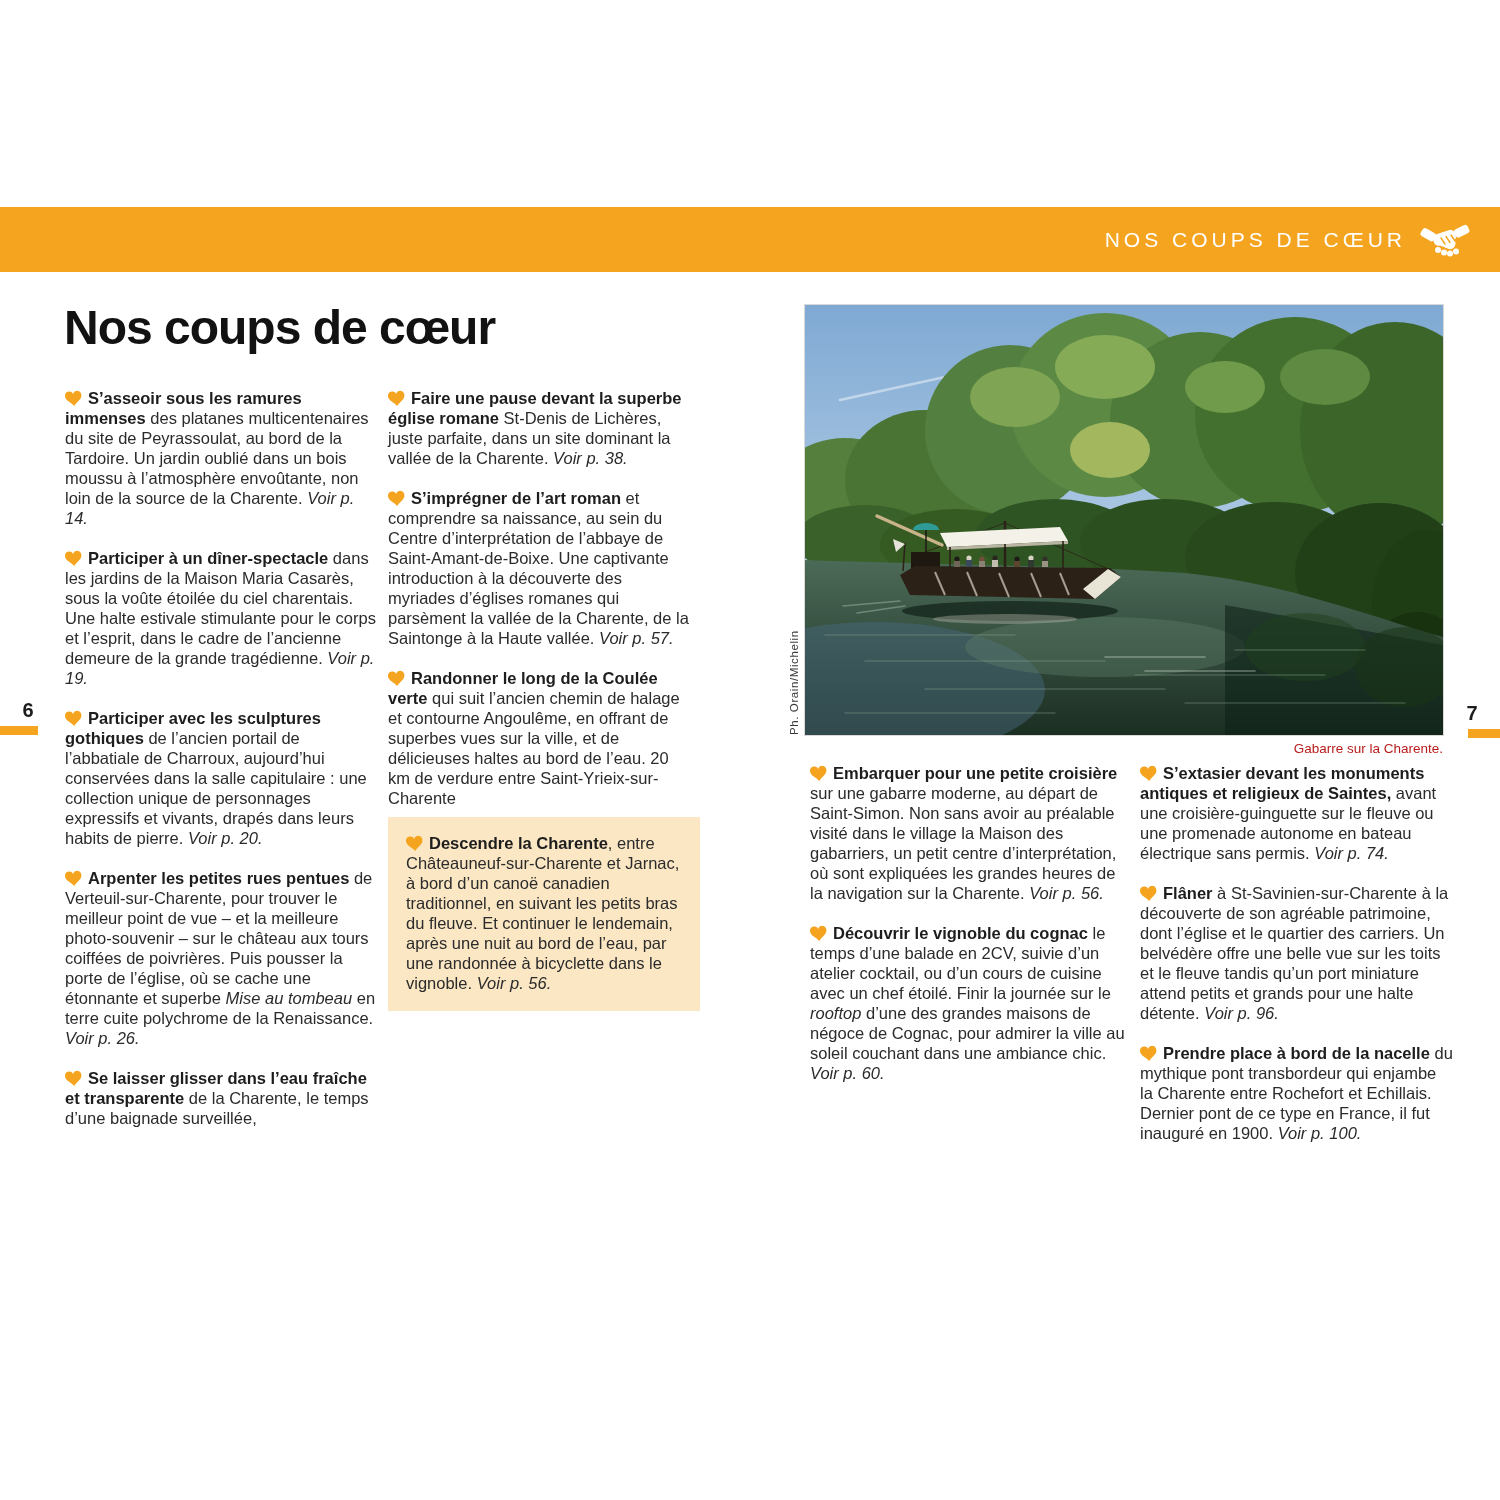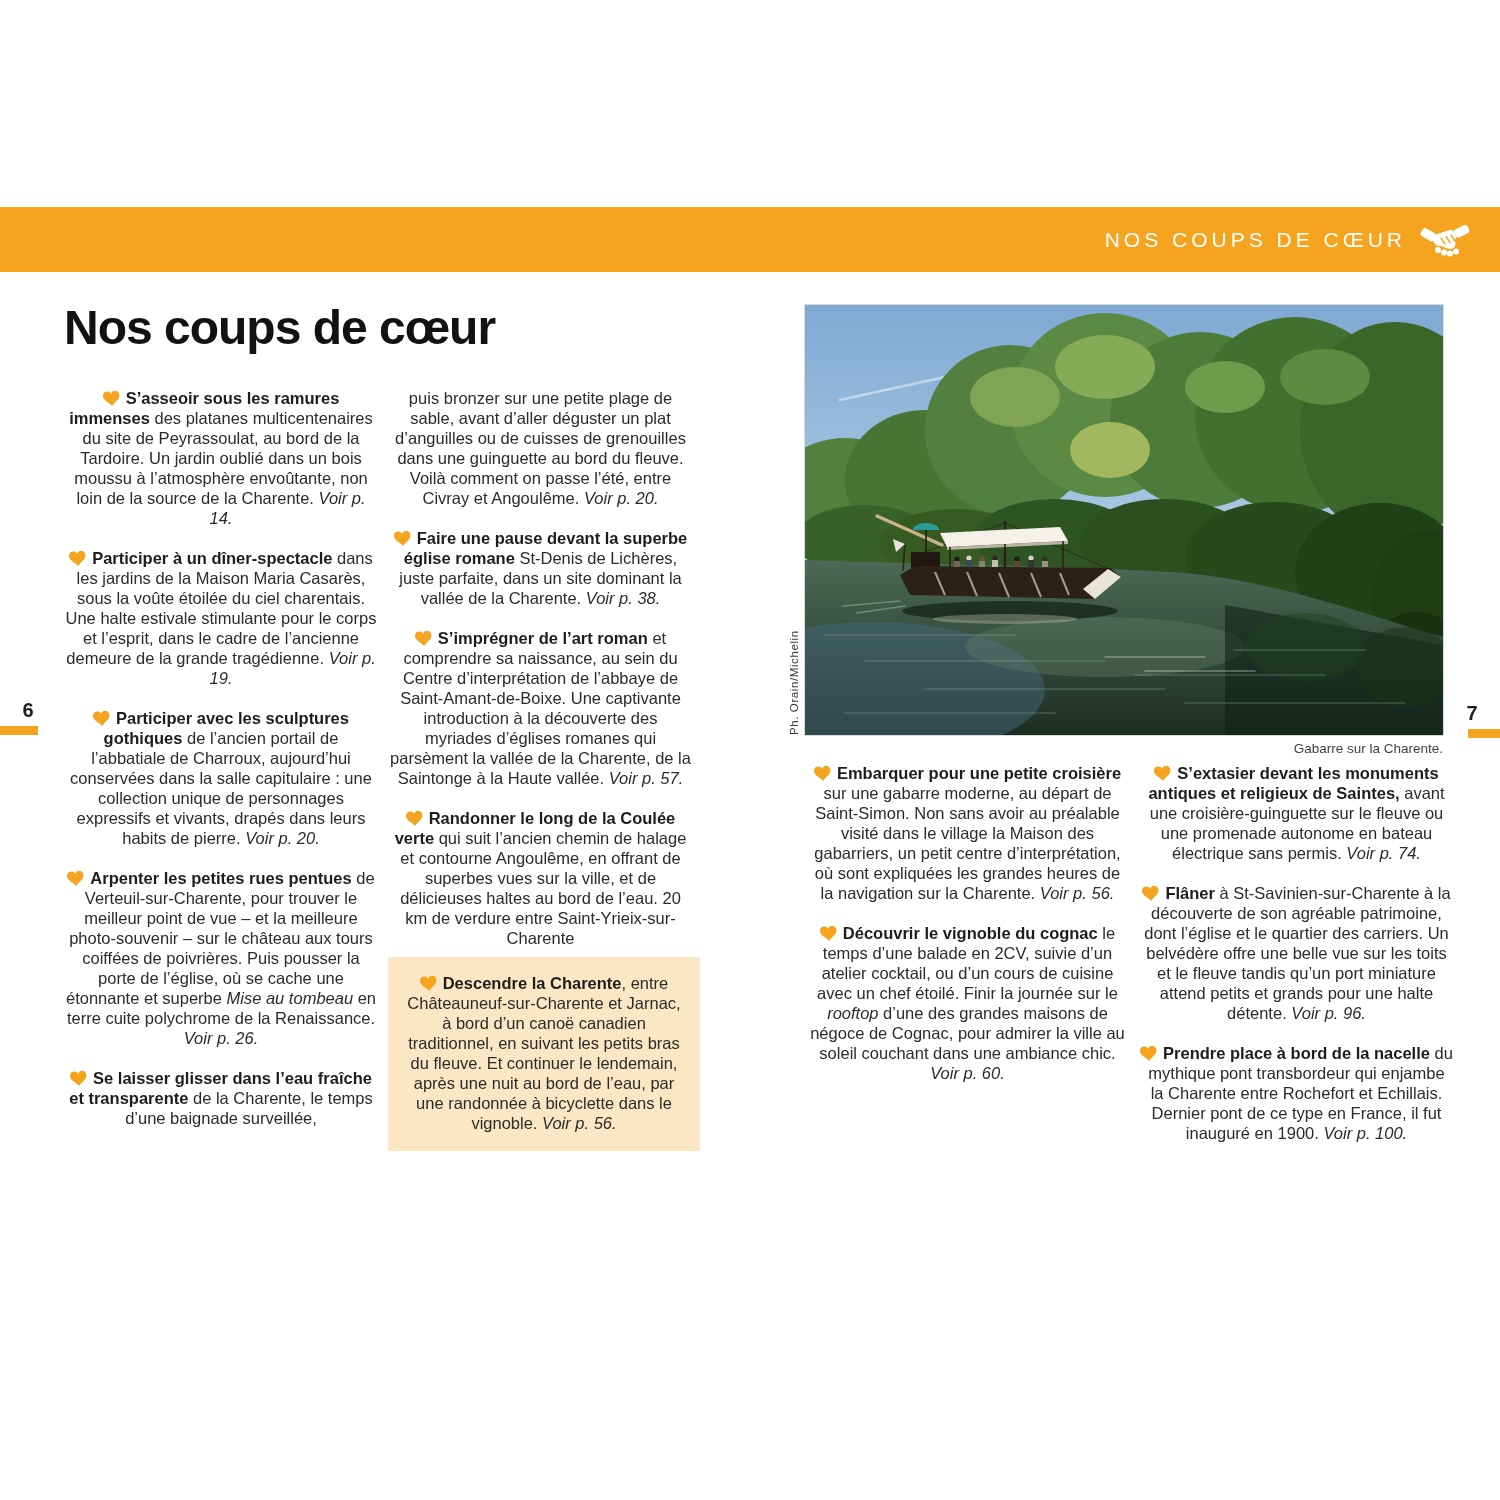--- a/index.html
+++ b/index.html
@@ -26,36 +26,36 @@
   .pageno-right{left:1460px;top:702px;width:24px;text-align:center;}
   .pagebar{position:absolute;height:9px;background:var(--accent);}
   .pagebar-left{left:0;top:726px;width:38px;}
   .pagebar-right{left:1468px;top:729px;width:32px;}
   
   .col{position:absolute;font-size:16.5px;line-height:20px;}
   .col-l1{left:65px;top:388px;width:312px;}
   .col-l2{left:388px;top:388px;width:305px;}
   .col-r1{left:810px;top:763px;width:315px;}
   .col-r2{left:1140px;top:763px;width:313px;}
-  .para{margin:0 0 20px 0;text-align:center;}
+  .para{margin:0 0 20px 0;}
   .para:last-child{margin-bottom:0;}
   .b{font-weight:700;color:#1d1d1d;}
   .i{font-style:italic;}
   .heart-wrap{display:inline-block;margin-right:6px;}
   .heart-wrap svg{width:17px;height:15px;vertical-align:-2px;transform:rotate(-5deg);fill:var(--accent);}
   
   .box{background:var(--box-bg);padding:16px 18px 18px 18px;margin-top:9px;width:276px;}
   .box .para{margin:0;}
   
   .photo{position:absolute;left:805px;top:305px;width:638px;height:430px;outline:1px solid #d9d9d9;}
   .photo svg{display:block;width:100%;height:100%;}
   .credit{position:absolute;left:788px;top:735px;transform-origin:0 0;transform:rotate(-90deg);
     font-size:11.5px;letter-spacing:.6px;color:#3a3a3a;white-space:nowrap;}
   .caption{position:absolute;left:1143px;top:741px;width:300px;text-align:right;
-    font-size:13.5px;color:#404040;}
+    font-size:13.5px;color:#b91c1c;}
 </style>
 </head>
 <body>
 
 <div class="canvas">
 
   <div class="top-bar">
     <div class="bar-inner">
       <span class="bar-label">NOS COUPS DE CŒUR</span>
       <span class="bar-icon">
@@ -100,21 +100,20 @@
       <p class="para"><span class="heart-wrap"><svg viewBox="0 0 32 29" xmlns="http://www.w3.org/2000/svg">
             <path d="M23.6 0c-3.4 0-6.3 2.7-7.6 5.6C14.7 2.7 11.8 0 8.4 0 3.8 0 0 3.8 0 8.4c0 9.4 9.5 11.9 16 20.6 6.1-8.7 16-11.5 16-20.6C32 3.8 28.2 0 23.6 0z"></path>
           </svg></span><span class="b">Arpenter les petites rues pentues</span><span> de Verteuil-sur-Charente, pour trouver le meilleur point de vue – et la meilleure photo-souvenir – sur le château aux tours coiffées de poivrières. Puis pousser la porte de l’église, où se cache une étonnante et superbe </span><span class="i">Mise au tombeau</span><span> en terre cuite polychrome de la Renaissance. </span><span class="i">Voir p. 26.</span></p>
       <p class="para"><span class="heart-wrap"><svg viewBox="0 0 32 29" xmlns="http://www.w3.org/2000/svg">
             <path d="M23.6 0c-3.4 0-6.3 2.7-7.6 5.6C14.7 2.7 11.8 0 8.4 0 3.8 0 0 3.8 0 8.4c0 9.4 9.5 11.9 16 20.6 6.1-8.7 16-11.5 16-20.6C32 3.8 28.2 0 23.6 0z"></path>
           </svg></span><span class="b">Se laisser glisser dans l’eau fraîche et transparente</span><span> de la Charente, le temps d’une baignade surveillée,</span></p>
     </div>
 
   <div class="col col-l2">
     <div>
-        <p class="para"><span>puis bronzer sur une petite plage de sable, avant d’aller déguster un plat d’anguilles ou de cuisses de grenouilles dans une guinguette au bord du fleuve. Voilà comment on passe l’été, entre Civray et Angoulême. </span><span class="i">Voir p. 20.</span></p>
         <p class="para"><span class="heart-wrap"><svg viewBox="0 0 32 29" xmlns="http://www.w3.org/2000/svg">
               <path d="M23.6 0c-3.4 0-6.3 2.7-7.6 5.6C14.7 2.7 11.8 0 8.4 0 3.8 0 0 3.8 0 8.4c0 9.4 9.5 11.9 16 20.6 6.1-8.7 16-11.5 16-20.6C32 3.8 28.2 0 23.6 0z"></path>
             </svg></span><span class="b">Faire une pause devant la superbe église romane</span><span> St-Denis de Lichères, juste parfaite, dans un site dominant la vallée de la Charente. </span><span class="i">Voir p. 38.</span></p>
         <p class="para"><span class="heart-wrap"><svg viewBox="0 0 32 29" xmlns="http://www.w3.org/2000/svg">
               <path d="M23.6 0c-3.4 0-6.3 2.7-7.6 5.6C14.7 2.7 11.8 0 8.4 0 3.8 0 0 3.8 0 8.4c0 9.4 9.5 11.9 16 20.6 6.1-8.7 16-11.5 16-20.6C32 3.8 28.2 0 23.6 0z"></path>
             </svg></span><span class="b">S’imprégner de l’art roman</span><span> et comprendre sa naissance, au sein du Centre d’interprétation de l’abbaye de Saint-Amant-de-Boixe. Une captivante introduction à la découverte des myriades d’églises romanes qui parsèment la vallée de la Charente, de la Saintonge à la Haute vallée. </span><span class="i">Voir p. 57.</span></p>
         <p class="para"><span class="heart-wrap"><svg viewBox="0 0 32 29" xmlns="http://www.w3.org/2000/svg">
               <path d="M23.6 0c-3.4 0-6.3 2.7-7.6 5.6C14.7 2.7 11.8 0 8.4 0 3.8 0 0 3.8 0 8.4c0 9.4 9.5 11.9 16 20.6 6.1-8.7 16-11.5 16-20.6C32 3.8 28.2 0 23.6 0z"></path>
             </svg></span><span class="b">Randonner le long de la Coulée verte</span><span> qui suit l’ancien chemin de halage et contourne Angoulême, en offrant de superbes vues sur la ville, et de délicieuses haltes au bord de l’eau. 20 km de verdure entre Saint-Yrieix-sur-Charente</span></p>
       </div>

